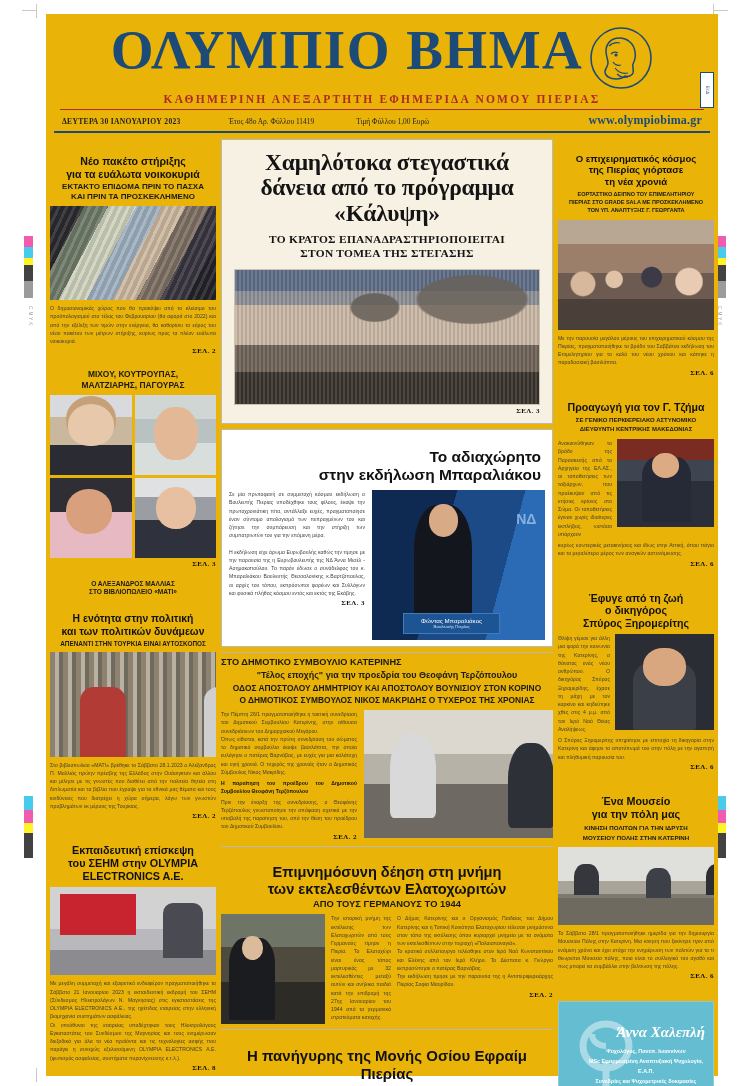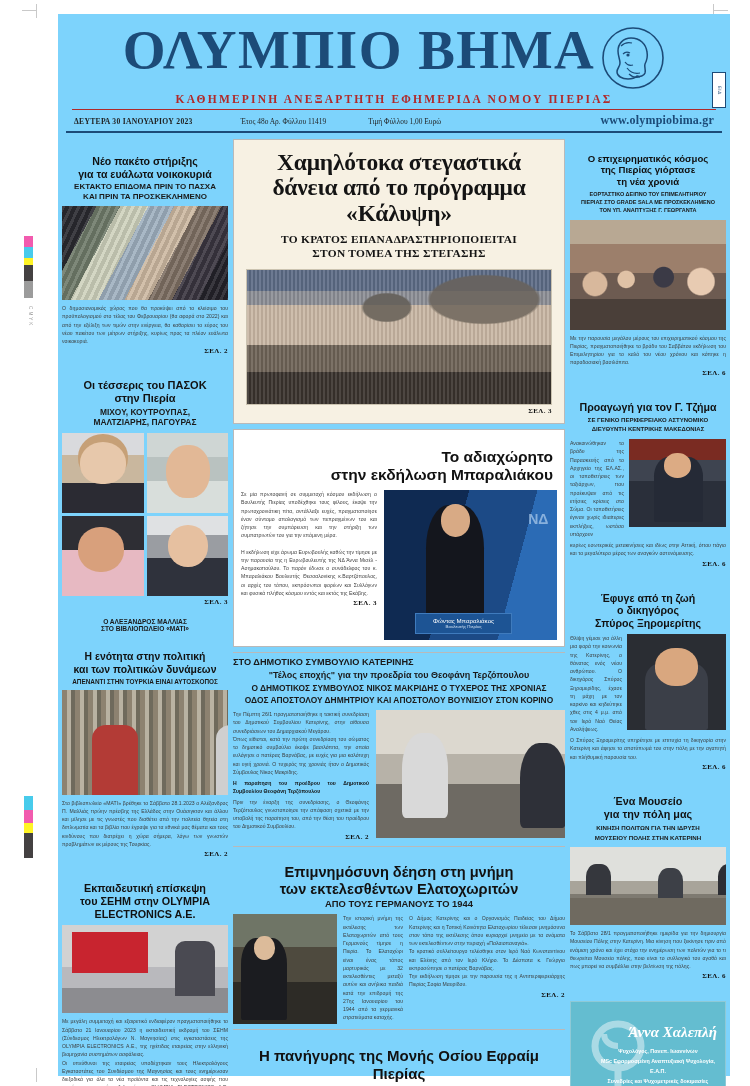--- a/index.html
+++ b/index.html
@@ -26,23 +26,23 @@
   }
   .colorbar.b2 {
     background: linear-gradient(#27c2e8 0 22%, #ef3ea0 22% 44%, #fff200 44% 60%, #231f20 60% 100%);
   }
   .edge-label {
     position: absolute; font-size: 4.6px; letter-spacing: .4px;
     color: #9b9b9b; writing-mode: vertical-rl; text-orientation: mixed;
     font-family: "Liberation Sans", sans-serif;
   }
   .sheet {
-    position: absolute; left: 58px; top: 14px;
+    position: absolute; left: 46px; top: 14px;
     width: 672px; height: 1062px;
-    background: #7dd3fc;
+    background: #eab308;
   }
 
   
   .masthead { position: relative; padding: 10px 4px 0 4px; }
   .logo-row { display: flex; align-items: flex-start; justify-content: center; }
   .logo-title {
     font-family: "Liberation Serif", serif;
     font-weight: bold;
     font-size: 55px;
     letter-spacing: 1.5px;
@@ -363,22 +363,20 @@
           <div class="h-sub" style="font-size:8px;margin-top:2px;white-space:pre-line;">ΕΚΤΑΚΤΟ ΕΠΙΔΟΜΑ ΠΡΙΝ ΤΟ ΠΑΣΧΑ
 ΚΑΙ ΠΡΙΝ ΤΑ ΠΡΟΣΚΕΚΛΗΜΕΝΟ</div>
           <div class="photo ph-money" style="height:94px;margin-top:5px;"></div>
           <div class="body-txt" style="margin-top:4px;">Ο δημοσιονομικός χώρος που θα προκύψει από το κλείσιμο του προϋπολογισμού στο τέλος του Φεβρουαρίου (θα αφορά στο 2022) και από την εξέλιξη των τιμών στην ενέργεια, θα καθορίσει το εύρος του νέου πακέτου των μέτρων στήριξης, κυρίως προς τα πλέον ευάλωτα νοικοκυριά.</div>
           <div class="sel">ΣΕΛ. 2</div>
         </div>
 
         <div class="divider"></div>
 
         <div>
-          <div class="h-main" style="font-size:11px;white-space:pre-line;">Οι τέσσερις του ΠΑΣΟΚ
-στην Πιερία</div>
           <div class="h-sub" style="font-size:8.4px;margin-top:2px;white-space:pre-line;">ΜΙΧΟΥ, ΚΟΥΤΡΟΥΠΑΣ,
 ΜΑΛΤΖΙΑΡΗΣ, ΠΑΓΟΥΡΑΣ</div>
           <div style="display:grid;grid-template-columns:1fr 1fr;gap:3px;margin-top:5px;">
             <div class="photo ph-portrait-f" style="height:80px;"></div>
             <div class="photo ph-portrait-m1" style="height:80px;"></div>
             <div class="photo ph-portrait-m2" style="height:80px;"></div>
             <div class="photo ph-portrait-m3" style="height:80px;"></div>
           </div>
           <div class="sel">ΣΕΛ. 3</div>
         </div>
@@ -438,22 +436,22 @@
                 <div class="np1">Φώντας Μπαραλιάκος</div>
                 <div class="np2">Βουλευτής Πιερίας</div>
               </div>
             </div>
           </div>
         </div>
 
         <div style="border-top:1px solid #b9b9b9;padding-top:4px;">
           <div class="h-sub" style="font-size:9.2px;text-align:left;">ΣΤΟ ΔΗΜΟΤΙΚΟ ΣΥΜΒΟΥΛΙΟ ΚΑΤΕΡΙΝΗΣ</div>
           <div class="h-sub" style="font-size:9px;margin-top:2px;">"Τέλος εποχής" για την προεδρία του Θεοφάνη Τερζόπουλου</div>
+          <div class="h-sub" style="font-size:8.4px;margin-top:2px;">ΟΔΟΣ ΑΠΟΣΤΟΛΟΥ ΔΗΜΗΤΡΙΟΥ ΚΑΙ ΑΠΟΣΤΟΛΟΥ ΒΟΥΝΙΣΙΟΥ ΣΤΟΝ ΚΟΡΙΝΟ</div>
           <div class="h-sub" style="font-size:8.4px;margin-top:2px;">Ο ΔΗΜΟΤΙΚΟΣ ΣΥΜΒΟΥΛΟΣ ΝΙΚΟΣ ΜΑΚΡΙΔΗΣ Ο ΤΥΧΕΡΟΣ ΤΗΣ ΧΡΟΝΙΑΣ</div>
-          <div class="h-sub" style="font-size:8.4px;margin-top:2px;">ΟΔΟΣ ΑΠΟΣΤΟΛΟΥ ΔΗΜΗΤΡΙΟΥ ΚΑΙ ΑΠΟΣΤΟΛΟΥ ΒΟΥΝΙΣΙΟΥ ΣΤΟΝ ΚΟΡΙΝΟ</div>
           <div style="display:flex;gap:7px;margin-top:5px;">
             <div style="width:136px;flex:0 0 136px;">
               <div class="body-txt" style="white-space:pre-line;">Την Πέμπτη 26/1 πραγματοποιήθηκε η τακτική συνεδρίαση του Δημοτικού Συμβουλίου Κατερίνης, στην αίθουσα συνεδριάσεων του Δημαρχιακού Μεγάρου.
 Όπως είθισται, κατά την πρώτη συνεδρίαση του σώματος το δημοτικό συμβούλιο έκοψε βασιλόπιτα, την οποία ευλόγησε ο πατέρας Βαρνάβας, με ευχές για μια καλότυχη και υγιή χρονιά. Ο τυχερός της χρονιάς ήταν ο Δημοτικός Σύμβουλος Νίκος Μακρίδης.</div>
               <div class="body-txt" style="font-weight:bold;color:#111;margin-top:3px;">Η παραίτηση του προέδρου του Δημοτικού Συμβουλίου Θεοφάνη Τερζόπουλου</div>
               <div class="body-txt" style="margin-top:2px;">Πριν την έναρξη της συνεδρίασης, ο Θεοφάνης Τερζόπουλος γνωστοποίησε την απόφαση σχετικά με την υποβολή της παραίτηση του, από την θέση του προέδρου του Δημοτικού Συμβουλίου.</div>
               <div class="sel">ΣΕΛ. 2</div>
             </div>
             <div class="photo ph-council" style="flex:1 1 auto;height:128px;"></div>
           </div>

